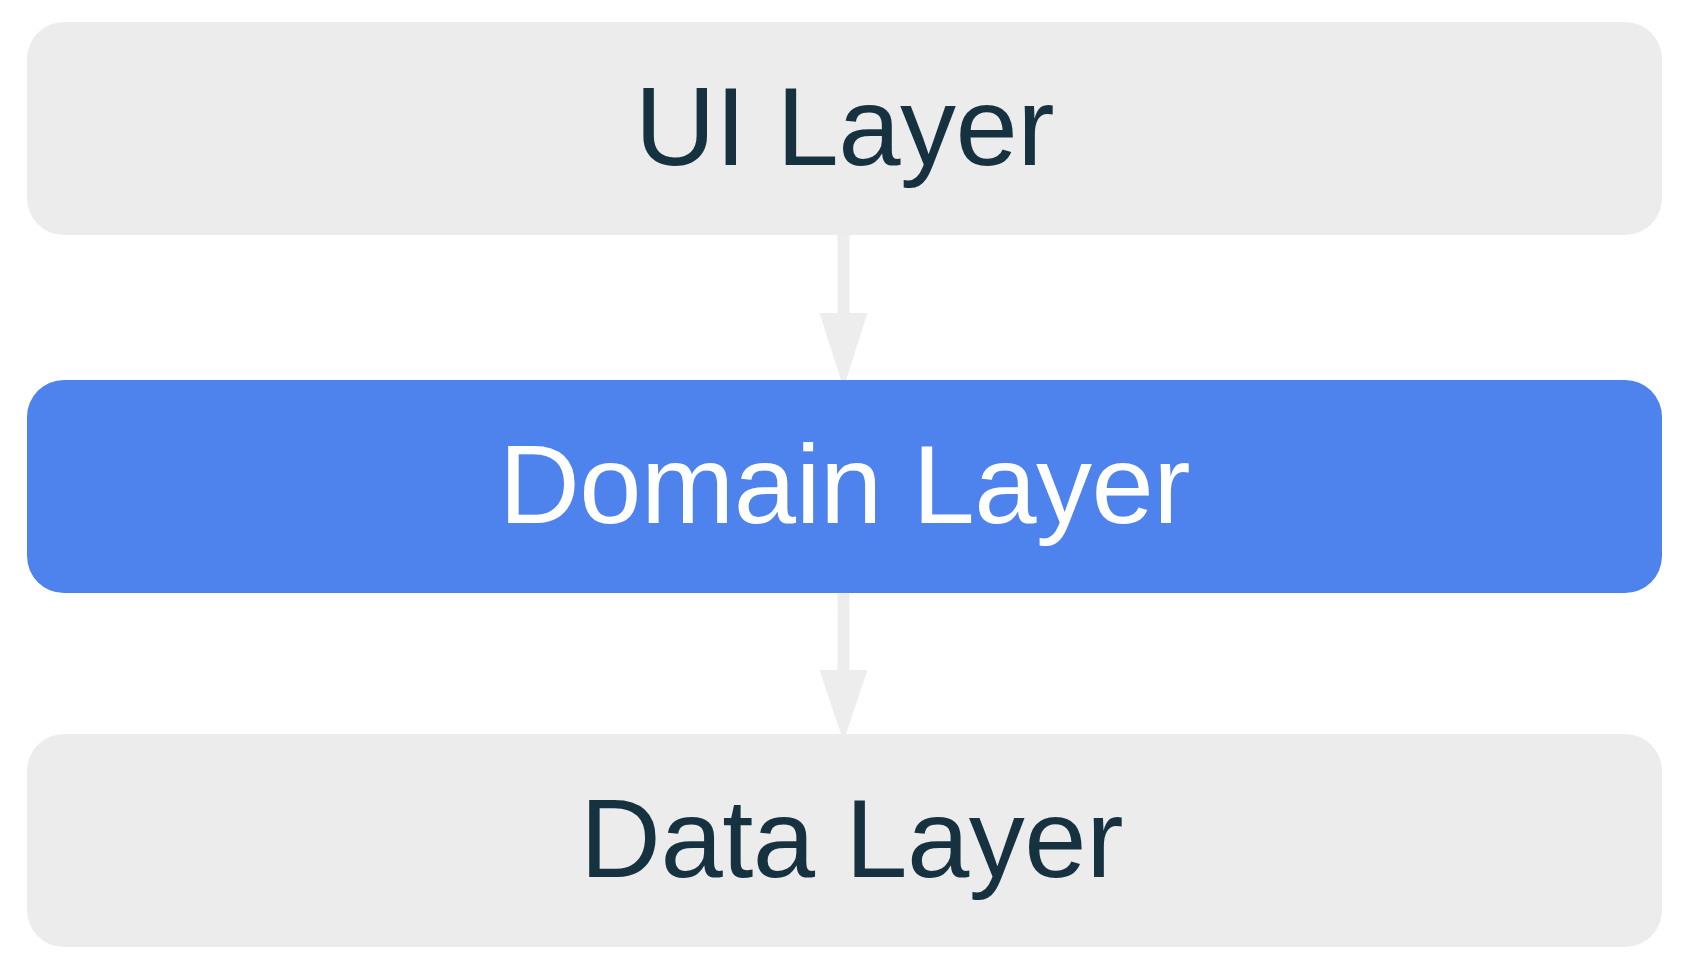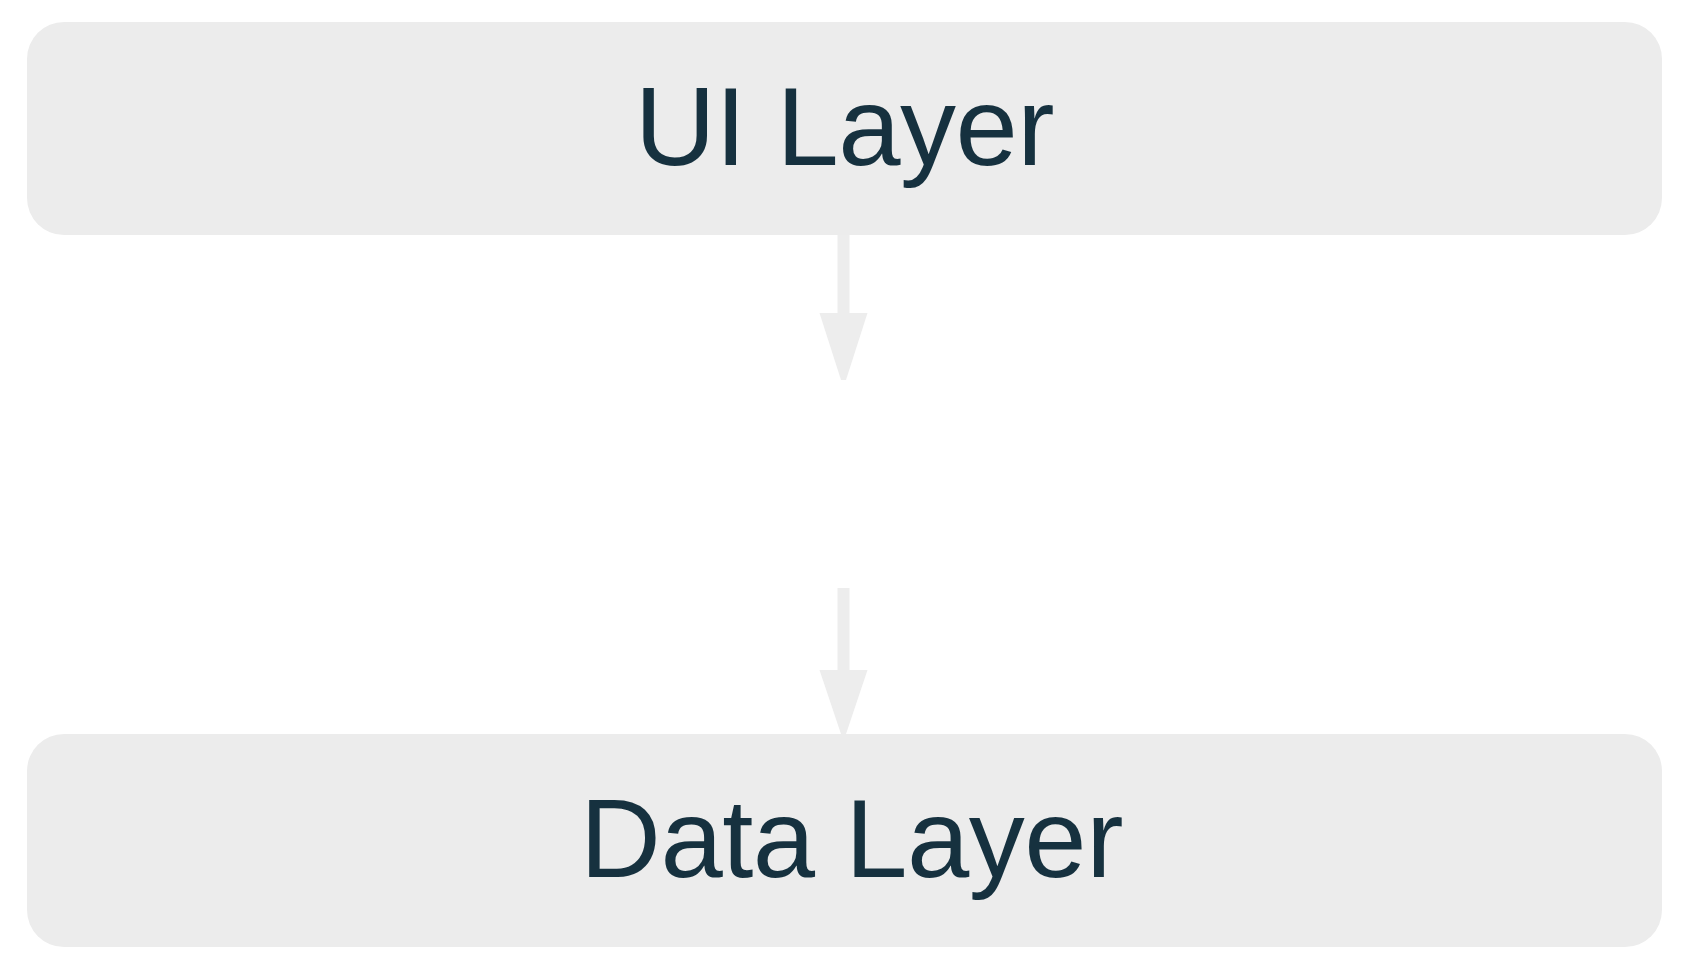--- a/index.html
+++ b/index.html
@@ -73,20 +73,23 @@
 
   <div class="layer-box muted" id="box-ui">
     <span class="layer-label">UI Layer</span>
   </div>
 
   <svg id="arrow-1" class="arrow" width="49" height="150" viewBox="0 0 49 150" xmlns="http://www.w3.org/2000/svg" aria-hidden="true">
     <rect x="18.5" y="0" width="12" height="96" fill="var(--arrow)"></rect>
     <polygon points="0.5,83 48.5,83 27,150 22,150" fill="var(--arrow)"></polygon>
   </svg>
 
+  <div class="layer-box accent" id="box-domain">
+    <span class="layer-label">Domain Layer</span>
+  </div>
 
   <svg id="arrow-2" class="arrow" width="49" height="146" viewBox="0 0 49 146" xmlns="http://www.w3.org/2000/svg" aria-hidden="true">
     <rect x="18.5" y="0" width="12" height="95" fill="var(--arrow)"></rect>
     <polygon points="0.5,82 48.5,82 27,146 22,146" fill="var(--arrow)"></polygon>
   </svg>
 
   <div class="layer-box muted" id="box-data">
     <span class="layer-label">Data Layer</span>
   </div>
 

